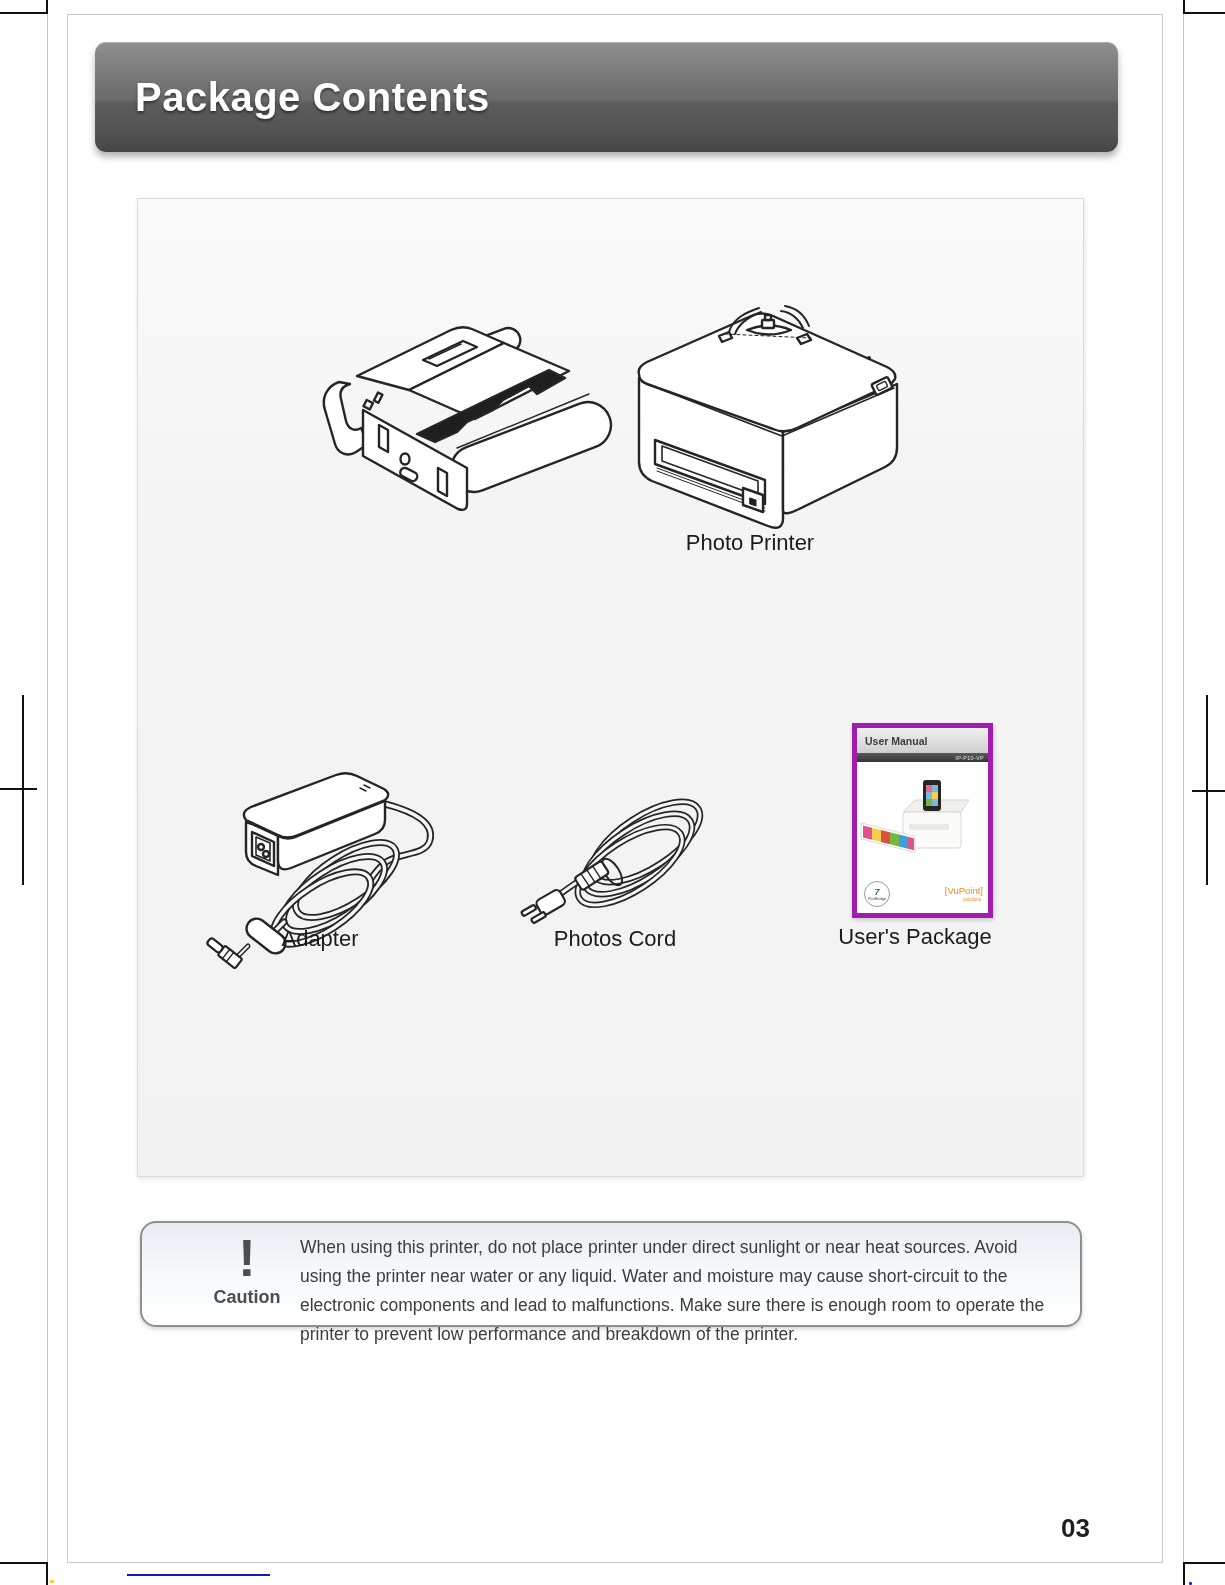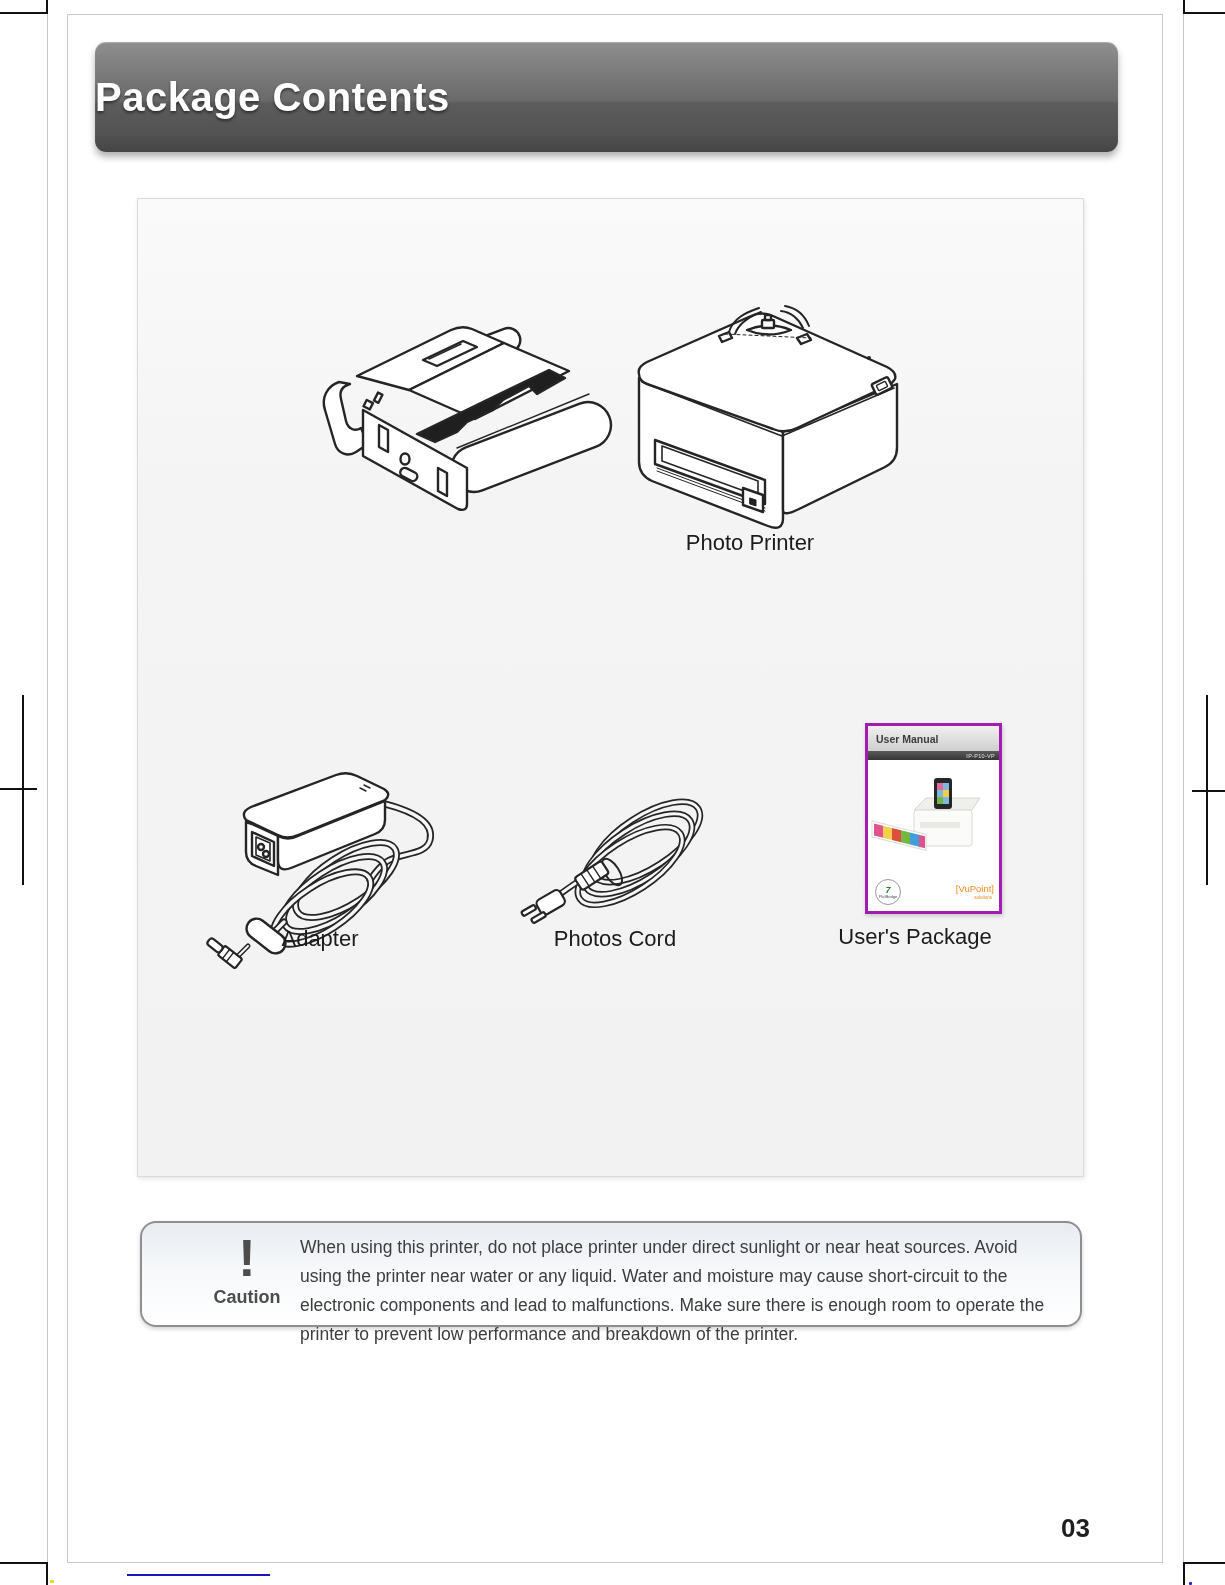--- a/index.html
+++ b/index.html
@@ -13,34 +13,34 @@
 
   
   .page-border{position:absolute;left:67px;top:14px;width:1094px;height:1547px;
     border:1px solid #c9c9c9;background:#ffffff;}
 
   
   .banner{position:absolute;left:95px;top:42px;width:1023px;height:110px;border-radius:11px;
     background:linear-gradient(180deg,var(--banner_top,#8f8f8f) 0%,#757575 36%,#6a6a6a 53%,#5c5c5c 56%,#535353 82%,var(--banner_bottom,#454545) 100%);
     box-shadow:0 5px 7px rgba(0,0,0,.30), inset 0 1px 1px rgba(255,255,255,.30);
     display:flex;align-items:center;}
-  .banner .title{color:#ffffff;font-size:40px;font-weight:bold;
+  .banner .title{color:#ffffff;font-size:40px;font-weight:bold;padding-left:40px;
     text-shadow:0 2px 3px rgba(0,0,0,.5);letter-spacing:.5px;}
 
   
   .panel{position:absolute;left:137px;top:198px;width:945px;height:977px;
     border:1px solid #dadada;background:linear-gradient(180deg,#fafafa 0%,var(--panel_bg,#f4f4f4) 30%,#f2f2f2 100%);
     box-shadow:1px 2px 5px rgba(0,0,0,.10);}
 
   .figure{position:absolute;}
   .item-label{position:absolute;color:#1b1b1b;font-size:22px;text-align:center;}
 
   
   .manual{position:absolute;left:852px;top:723px;width:131px;height:185px;background:#ffffff;
-    border:3px solid #a21caf;box-shadow:1px 2px 4px rgba(0,0,0,.18);font-family:"Liberation Sans",sans-serif;margin-left:13px;}
+    border:5px solid #a21caf;box-shadow:1px 2px 4px rgba(0,0,0,.18);font-family:"Liberation Sans",sans-serif;}
   .m-top{height:25px;background:linear-gradient(180deg,#f0f0f0,#cfcfcf);display:flex;align-items:center;}
   .m-top span{font-size:10.5px;font-weight:bold;color:#3c3c3c;padding-left:8px;}
   .m-bar{height:9px;background:linear-gradient(180deg,#5a5a5a,#353535);display:flex;align-items:center;justify-content:flex-end;}
   .m-bar span{font-size:5.5px;color:#e3e3e3;padding-right:4px;letter-spacing:.3px;}
   .m-photo{height:116px;background:#ffffff;}
   .m-foot{height:33px;position:relative;}
   .m-logo-circle{position:absolute;left:7px;top:3px;width:24px;height:24px;border:1px solid #9a9a9a;
     border-radius:50%;display:flex;flex-direction:column;align-items:center;justify-content:center;background:#fff;}
   .m-logo-circle .glyph{font-size:9px;color:#2e7d32;line-height:8px;font-style:italic;font-weight:bold;}
   .m-logo-circle .tx{font-size:4px;color:#444;}

